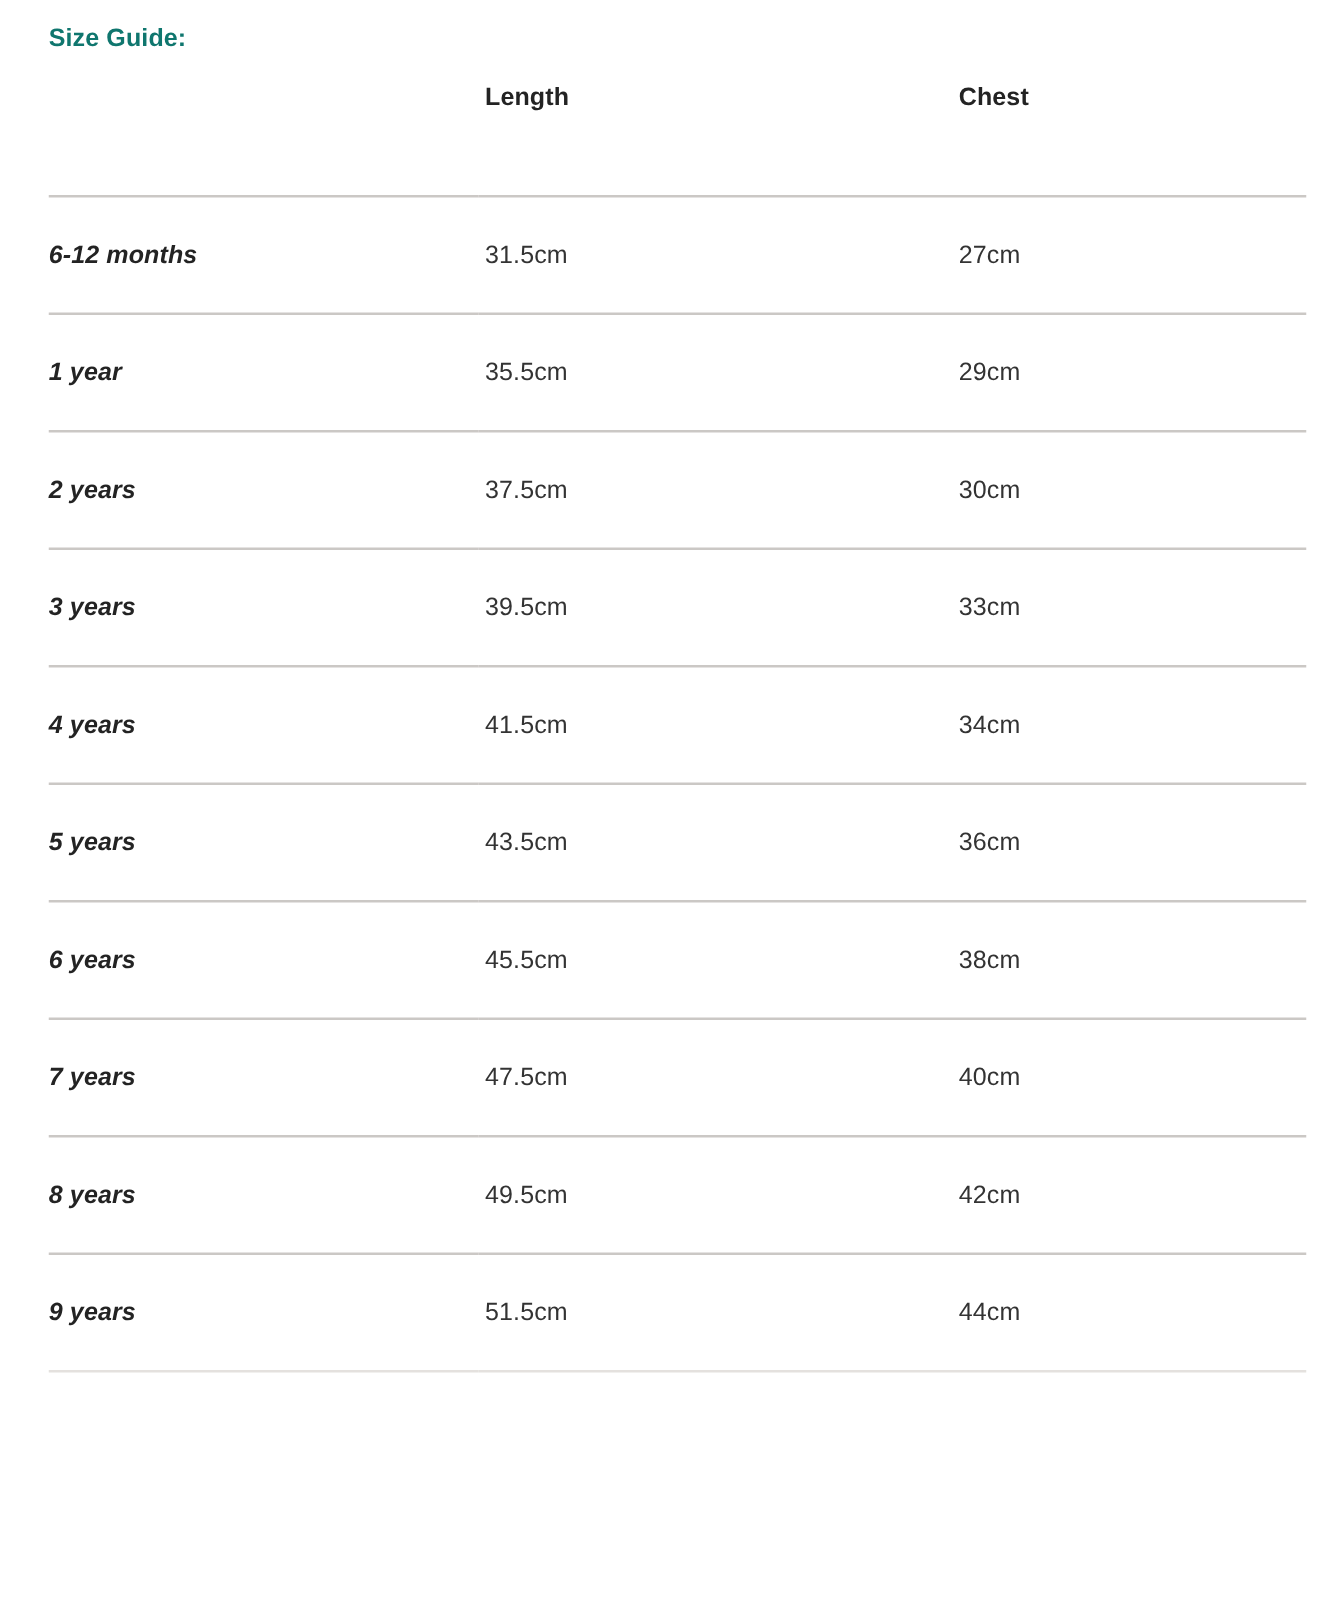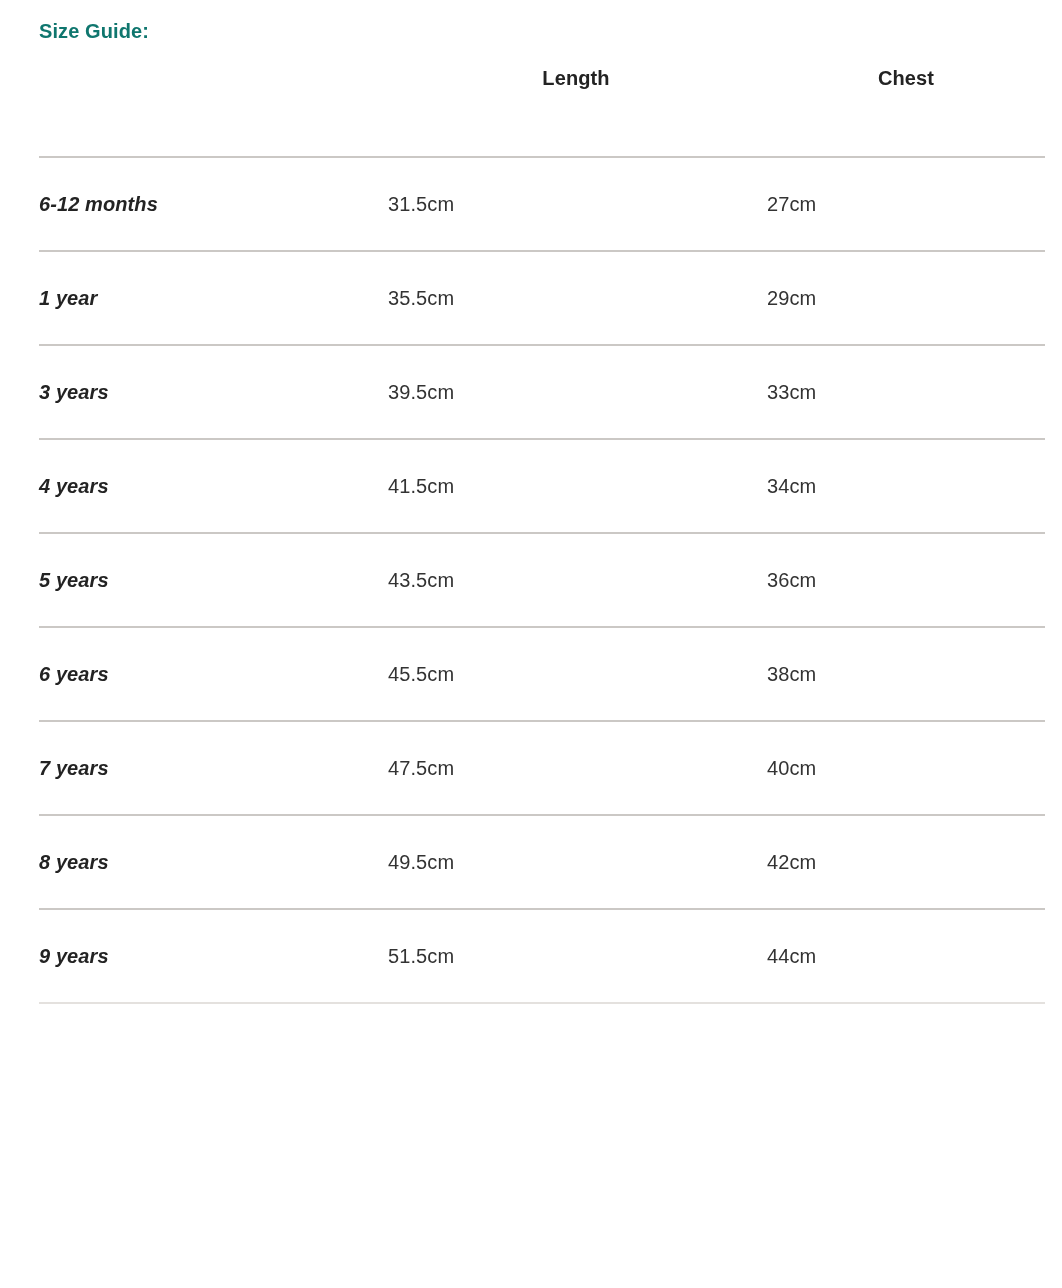--- a/index.html
+++ b/index.html
@@ -41,21 +41,21 @@
     width: 1006px;
     border-collapse: collapse;
     table-layout: fixed;
   }
 
   .size-table col.c-size   { width: 344px; }
   .size-table col.c-length { width: 381px; }
   .size-table col.c-chest  { width: 281px; }
 
   .size-table thead th {
-    text-align: center;
+    text-align: left;
     font-size: 20px;
     font-weight: 700;
     color: #232323;
     letter-spacing: 0.1px;
     padding: 0 0 56px 0;
     vertical-align: top;
     height: 36px;
     line-height: 28px;
   }
   .size-table thead th.h-size { }
@@ -123,20 +123,25 @@
         <td class="cell-size">6-12 months</td>
         <td class="cell-length">31.5cm</td>
         <td class="cell-chest">27cm</td>
       </tr>
       <tr>
         <td class="cell-size">1 year</td>
         <td class="cell-length">35.5cm</td>
         <td class="cell-chest">29cm</td>
       </tr>
       <tr>
+        <td class="cell-size">2 years</td>
+        <td class="cell-length">37.5cm</td>
+        <td class="cell-chest">30cm</td>
+      </tr>
+      <tr>
         <td class="cell-size">3 years</td>
         <td class="cell-length">39.5cm</td>
         <td class="cell-chest">33cm</td>
       </tr>
       <tr>
         <td class="cell-size">4 years</td>
         <td class="cell-length">41.5cm</td>
         <td class="cell-chest">34cm</td>
       </tr>
       <tr>

